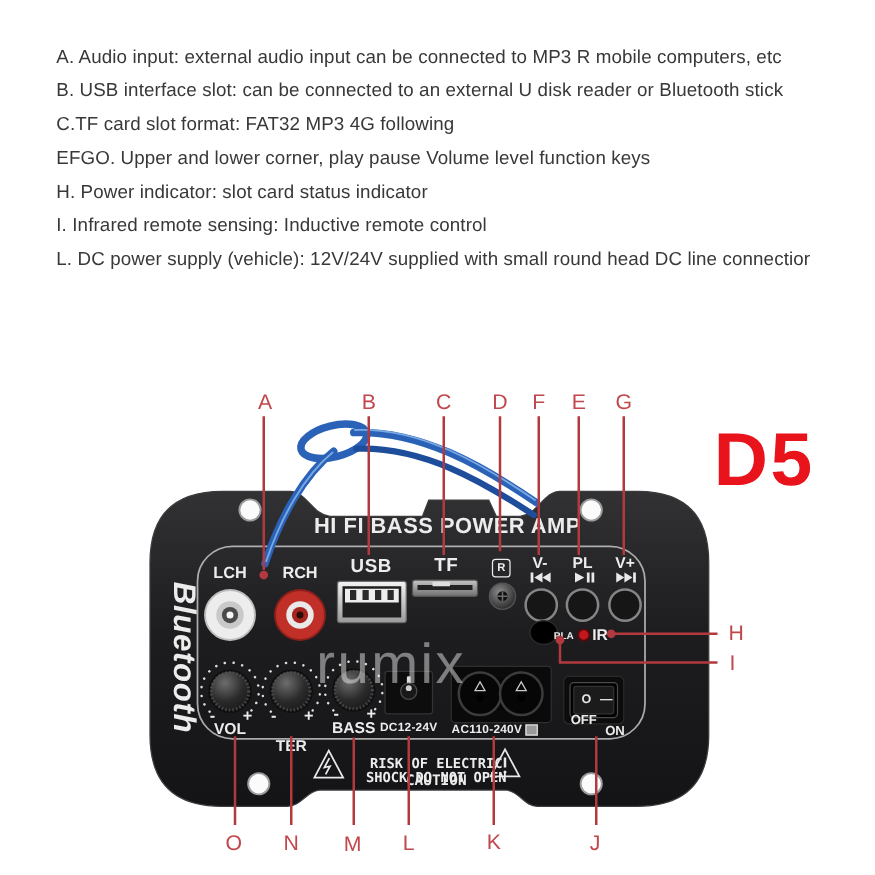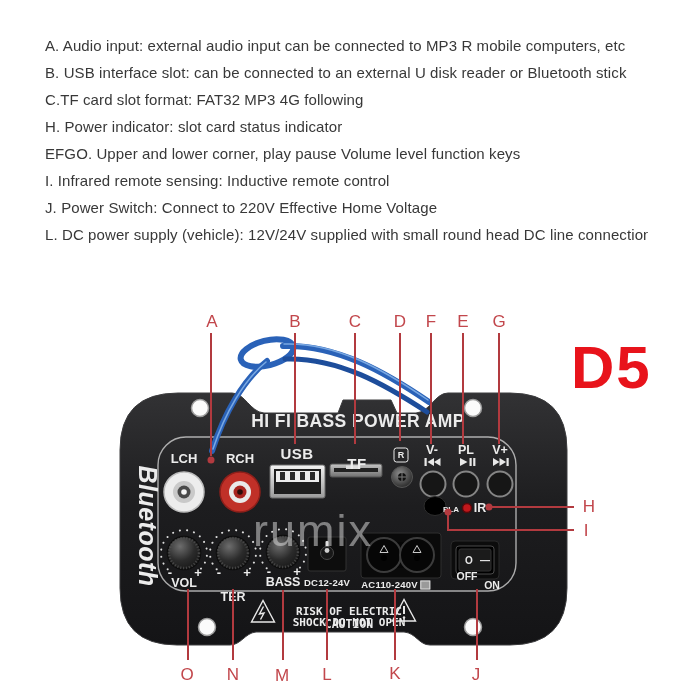--- a/index.html
+++ b/index.html
@@ -35,24 +35,23 @@
 </style>
 </head>
 <body>
 
 <div id="stage">
 
   <div id="notes">
     <div>A. Audio input: external audio input can be connected to MP3 R mobile computers, etc</div>
     <div>B. USB interface slot: can be connected to an external U disk reader or Bluetooth stick</div>
     <div>C.TF card slot format: FAT32 MP3 4G following</div>
+    <div>EFGO. Upper and lower corner, play pause Volume level function keys</div>
     <div>H. Power indicator: slot card status indicator</div>
-    <div>EFGO. Upper and lower corner, play pause Volume level function keys</div>
     <div>I. Infrared remote sensing: Inductive remote control</div>
-    <div>J. Power Switch: Connect to 220V Effective Home Voltage</div>
     <div>L. DC power supply (vehicle): 12V/24V supplied with small round head DC line connection</div>
   </div>
 
   <div class="badge">D5</div>
 
   <svg id="boardSvg" width="700" height="700" viewBox="0 0 700 700">
     <defs>
       <linearGradient id="bg" x1="0" y1="0" x2="0" y2="1">
         <stop offset="0" stop-color="#323234"></stop>
           <stop offset=".45" stop-color="#1d1d1f"></stop>
@@ -214,21 +213,21 @@
       <path d="M 213,449 C 225,413 244,380 266,362" stroke="#79a8e2" stroke-width="1.5"></path>
       <path d="M 284,344 C 336,342 384,370 428,400" stroke="#79a8e2" stroke-width="1.5"></path>
     </g>
   </svg>
 
   <span class="lbl brand txt" style="left:147px;top:526px;">Bluetooth</span>
   <span class="lbl title txt" style="left:358px;top:421px;">HI FI BASS POWER AMP</span>
   <span class="lbl w13 txt" style="left:184px;top:458px;">LCH</span>
   <span class="lbl w13 txt" style="left:240px;top:458px;">RCH</span>
   <span class="lbl w15 txt" style="left:297px;top:453px;">USB</span>
-  <span class="lbl w15 txt" style="left:357px;top:463px;text-align:center;">TF</span>
+  <span class="lbl w15 txt" style="left:357px;top:452px;text-align:center;">TF</span>
   <span class="lbl txt" style="left:401px;top:453px;"><span class="rbox">R</span></span>
   <span class="lbl w12 txt" style="left:432px;top:450px;">V-</span>
   <span class="lbl w12 txt" style="left:466px;top:450px;">PL</span>
   <span class="lbl w12 txt" style="left:500px;top:450px;">V+</span>
   <span class="lbl txt" style="left:451px;top:509px;font-size:8px;font-weight:700;">PLA</span>
   <span class="lbl w12 txt" style="left:480px;top:508px;">IR</span>
 
   <span class="lbl sign txt" style="left:170px;top:572px;">-</span>
   <span class="lbl sign txt" style="left:198px;top:572px;">+</span>
   <span class="lbl w12 txt" style="left:184px;top:583px;">VOL</span>

